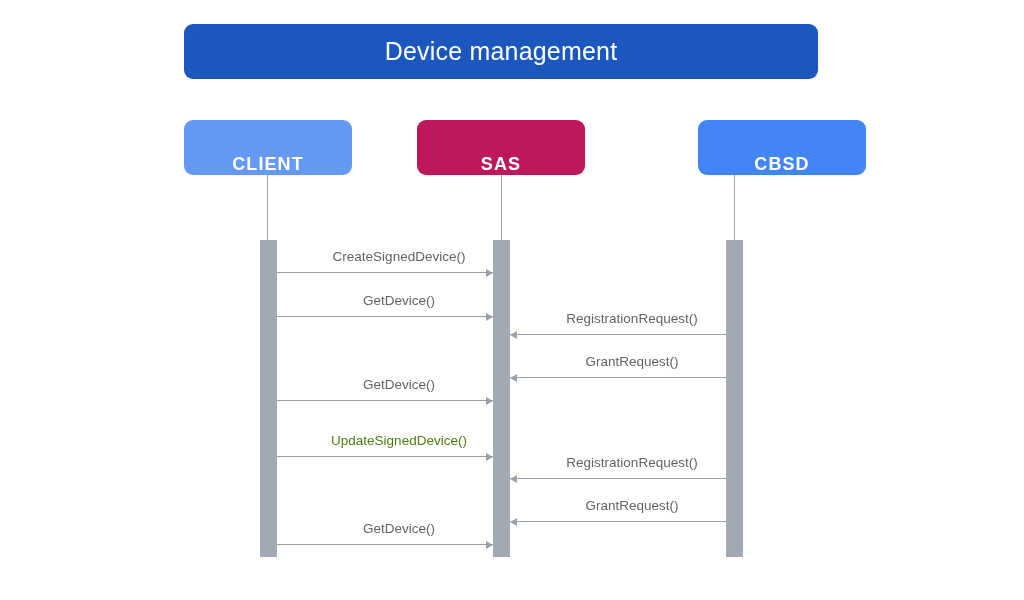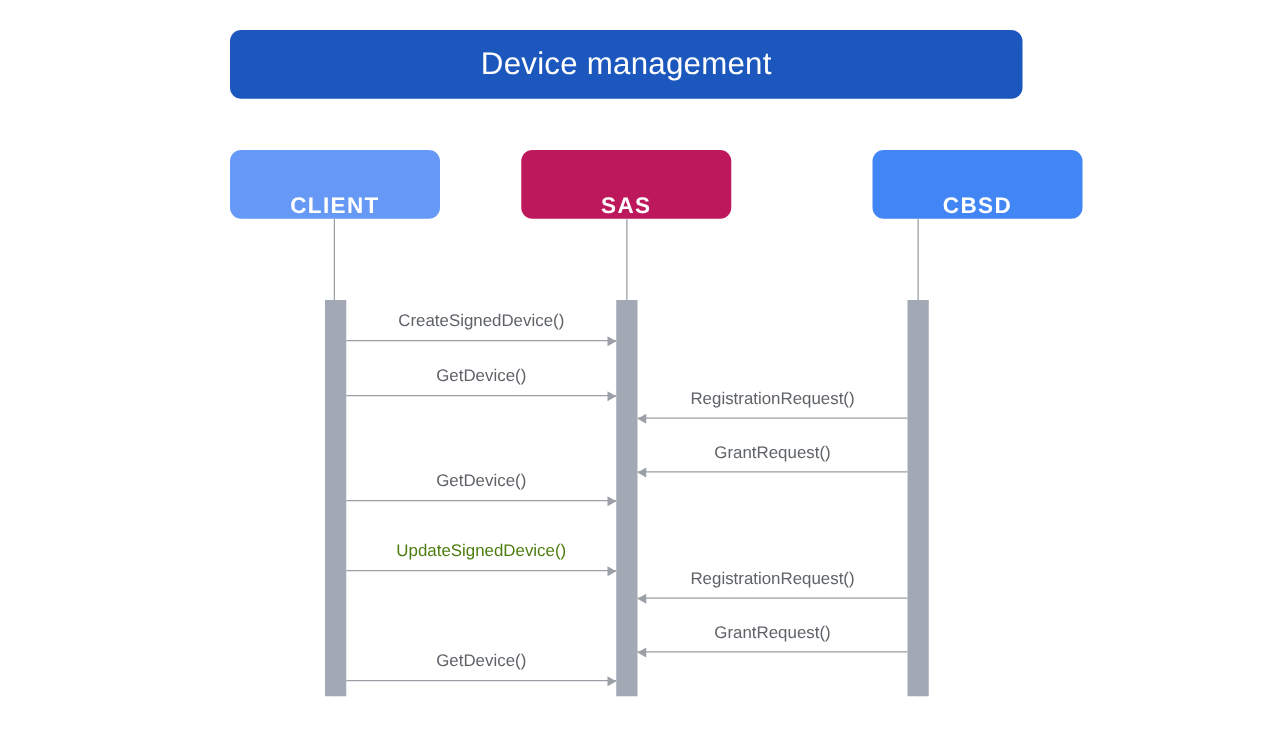--- a/index.html
+++ b/index.html
@@ -87,21 +87,21 @@
   .message .msg-line {
     position: absolute;
     left: 0;
     top: 0;
     width: 100%;
     height: 1px;
     background: #9aa0a6;
   }
   .message .msg-label {
     position: absolute;
-    left: 0;
+    left: 14px;
     width: 100%;
     top: -24px;
     text-align: center;
     font-size: 13.5px;
     color: #5f6368;
     white-space: nowrap;
     line-height: 18px;
   }
   .message .arrow-head {
     position: absolute;

